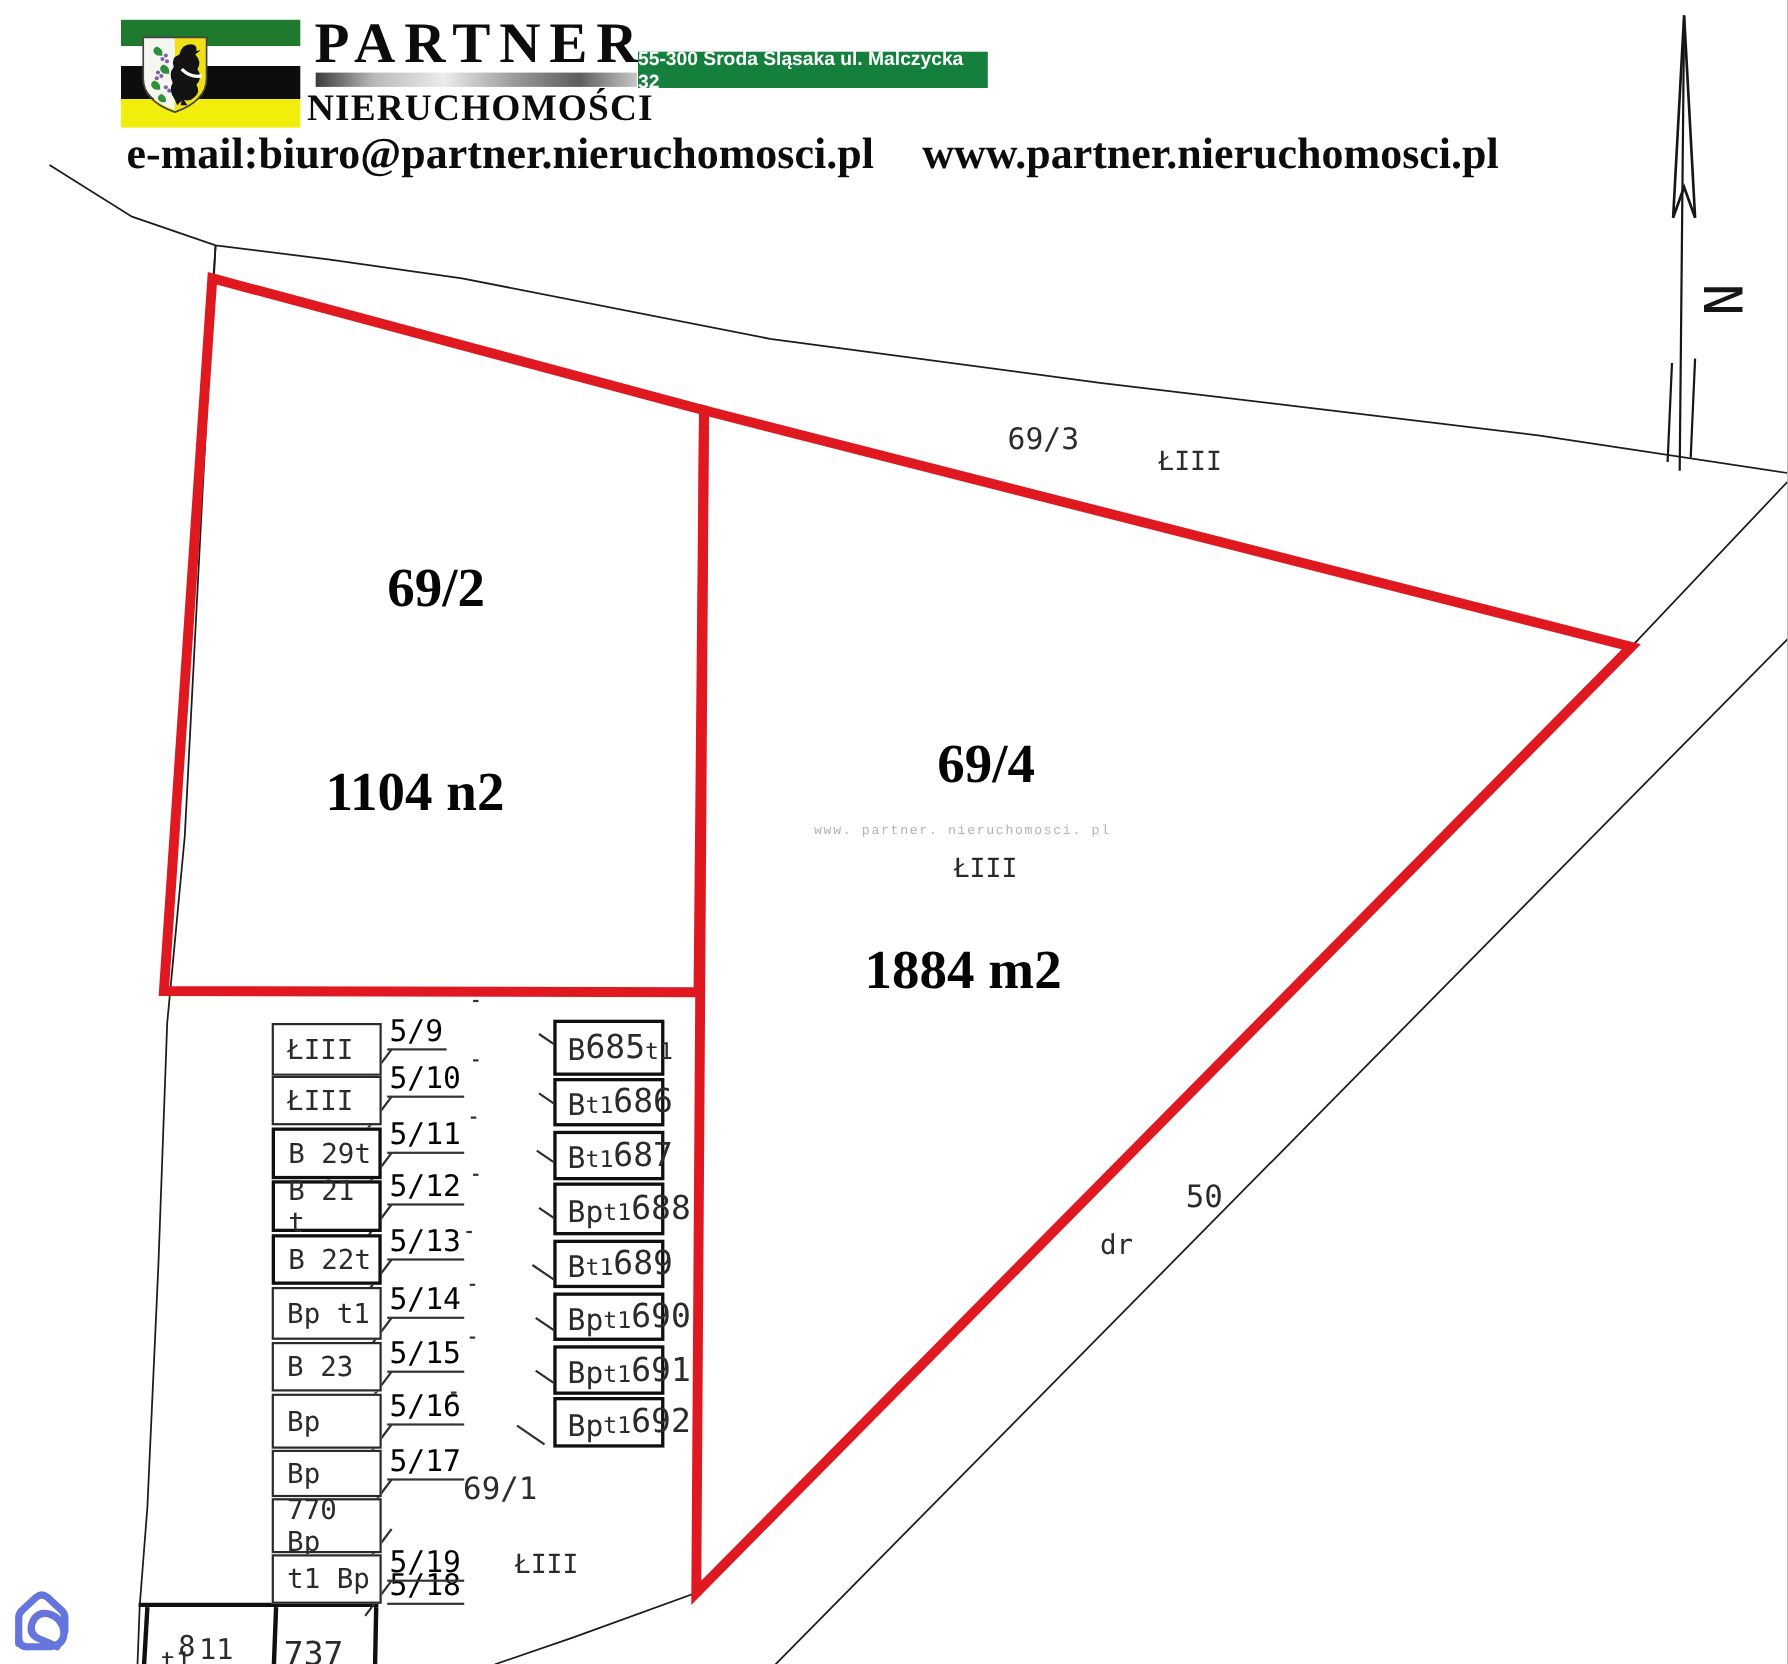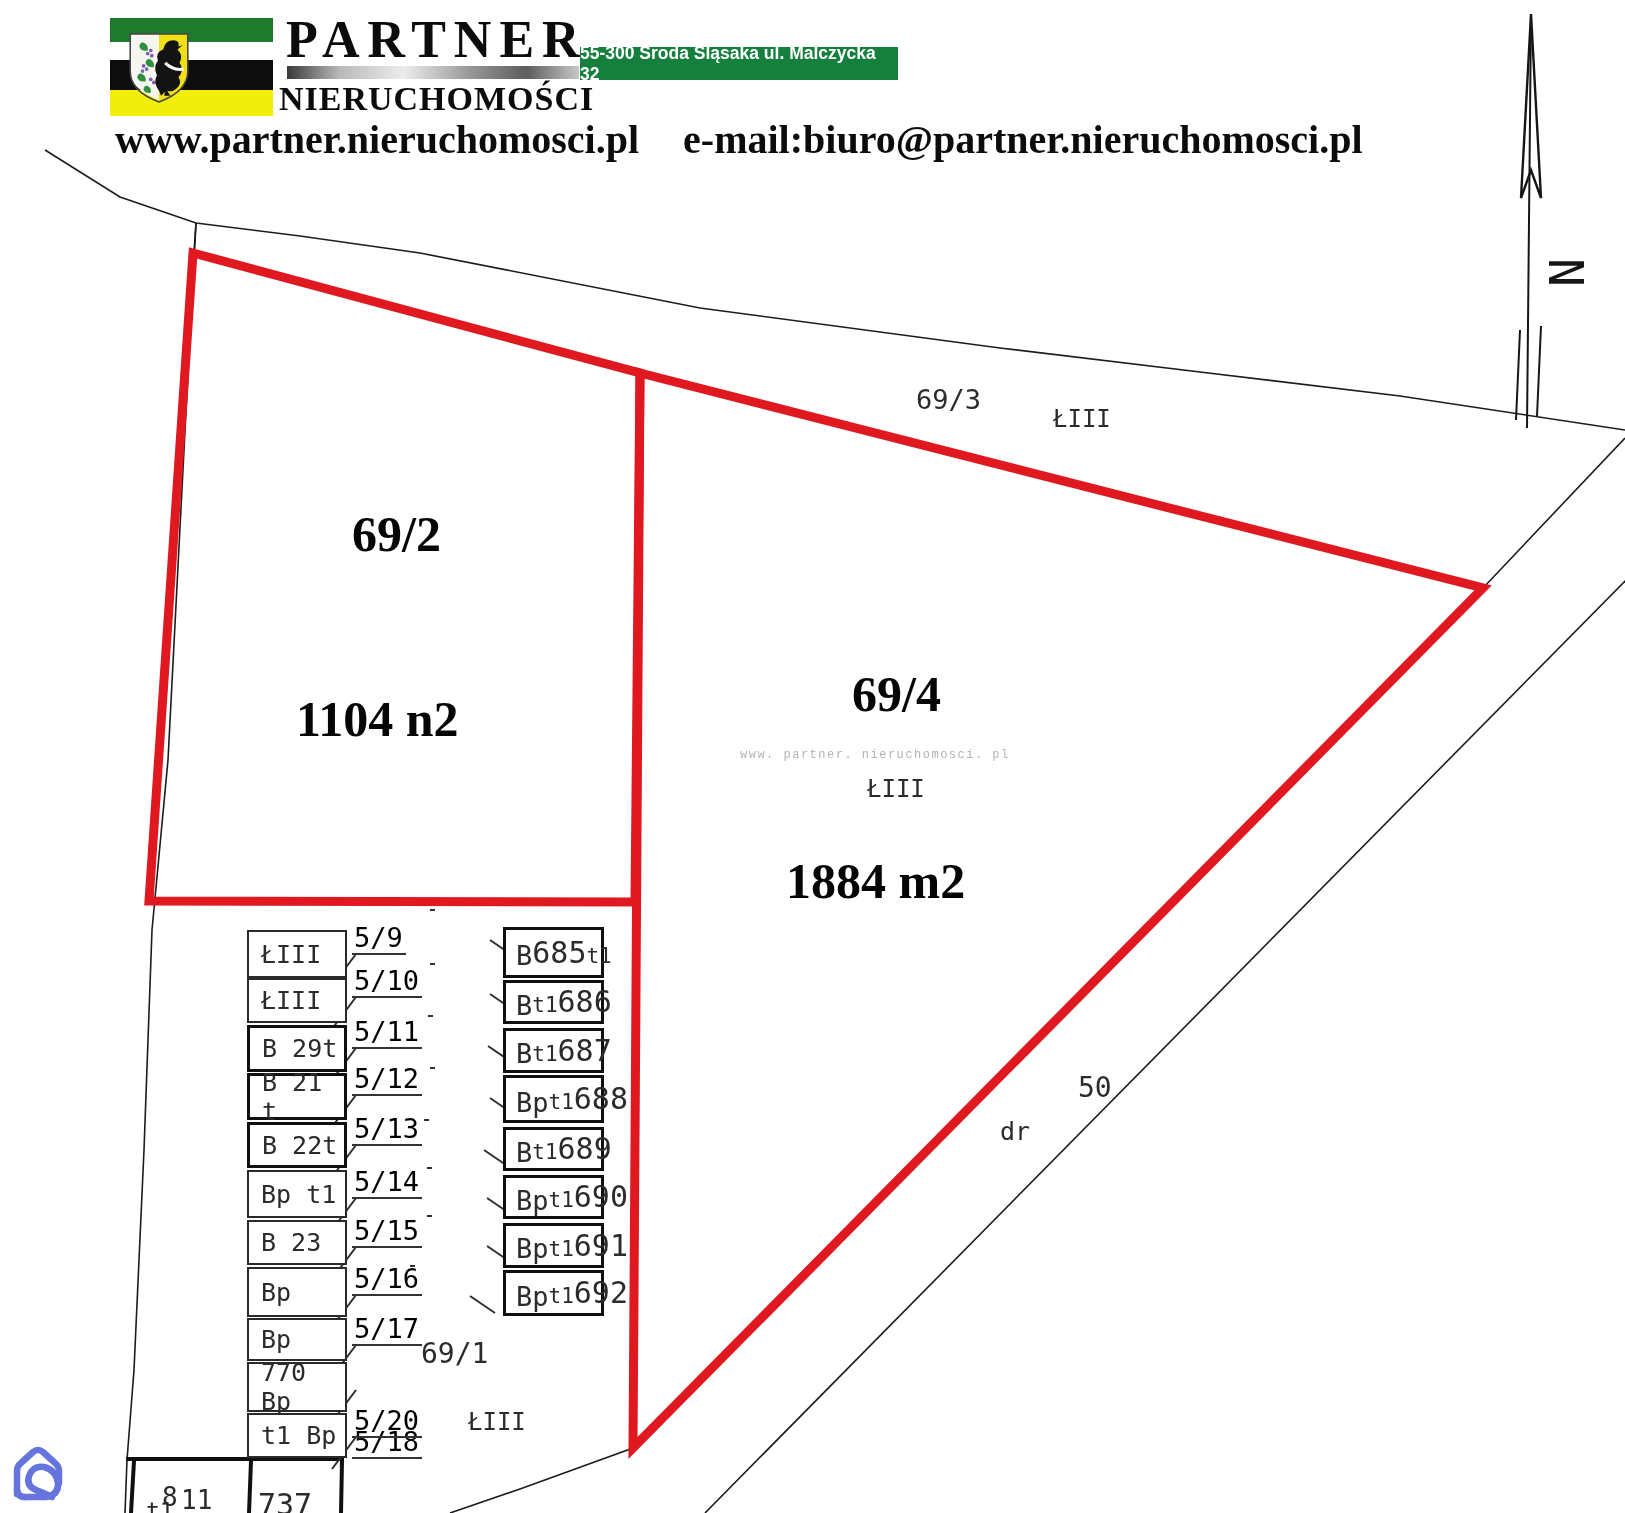--- a/index.html
+++ b/index.html
@@ -137,22 +137,22 @@
     </g>
     <path d="M36,30 q8,8 18,6" stroke="#fff" stroke-width="3" fill="none"></path>
     <path d="M2,2 H58 V38 Q58,58 30,68 Q2,58 2,38 Z" fill="none" stroke="#444" stroke-width="1.5"></path>
   </svg>
 
   <div class="hdr-text" id="brand-top">PARTNER</div>
   <div id="grad-bar"></div>
   <div class="hdr-text" id="brand-bottom">NIERUCHOMOŚCI</div>
   <div id="addr-box">55-300 Środa Śląsaka  ul. Malczycka 32</div>
   <div id="line2">
+    <span>e-mail:biuro@partner.nieruchomosci.pl</span>
     <span>www.partner.nieruchomosci.pl</span>
-    <span>e-mail:biuro@partner.nieruchomosci.pl</span>
   </div>
 
   <div id="watermark-text" style="left: 740px; top: 748px;">www. partner. nieruchomosci. pl</div>
 
   <div id="gen">
       <div class="cell cell-left thin" style="top: 930px; height: 48px;">ŁIII</div>
       <div class="plabel" style="left: 352px; top: 922px;">5/9</div>
       <div class="cell cell-left thin" style="top: 978px; height: 45px;">ŁIII</div>
       <div class="plabel" style="left: 352px; top: 965px;">5/10</div>
       <div class="cell cell-left thick" style="top: 1025px; height: 47px;">B 29t</div>
@@ -165,21 +165,21 @@
       <div class="plabel" style="left: 352px; top: 1166px;">5/14</div>
       <div class="cell cell-left thin" style="top: 1220px; height: 45px;">B 23</div>
       <div class="plabel" style="left: 352px; top: 1215px;">5/15</div>
       <div class="cell cell-left thin" style="top: 1267px; height: 50px;">Bp</div>
       <div class="plabel" style="left: 352px; top: 1263px;">5/16</div>
       <div class="cell cell-left thin" style="top: 1318px; height: 43px;">Bp</div>
       <div class="plabel" style="left: 352px; top: 1313px;">5/17</div>
       <div class="cell cell-left thin" style="top: 1362px; height: 50px;">770 Bp</div>
       <div class="plabel" style="left: 352px; top: 1426px;">5/18</div>
       <div class="cell cell-left thin" style="top: 1413px; height: 45px;">t1 Bp</div>
-      <div class="plabel" style="left: 352px; top: 1405px;">5/20</div>
+      <div class="plabel" style="left: 352px; top: 1405px;">5/19</div>
       <div class="cell cell-right" style="top: 927px; height: 51px;">
         <span class="ltr">B</span>
         <span class="col">
           <span class="num">685</span>
           <span class="t1">t1</span>
         </span>
       </div>
       <div class="plabel" style="left: 430px; top: 909px;"></div>
       <div class="cell cell-right" style="top: 980px; height: 44px;">
         <span class="ltr">B</span>

